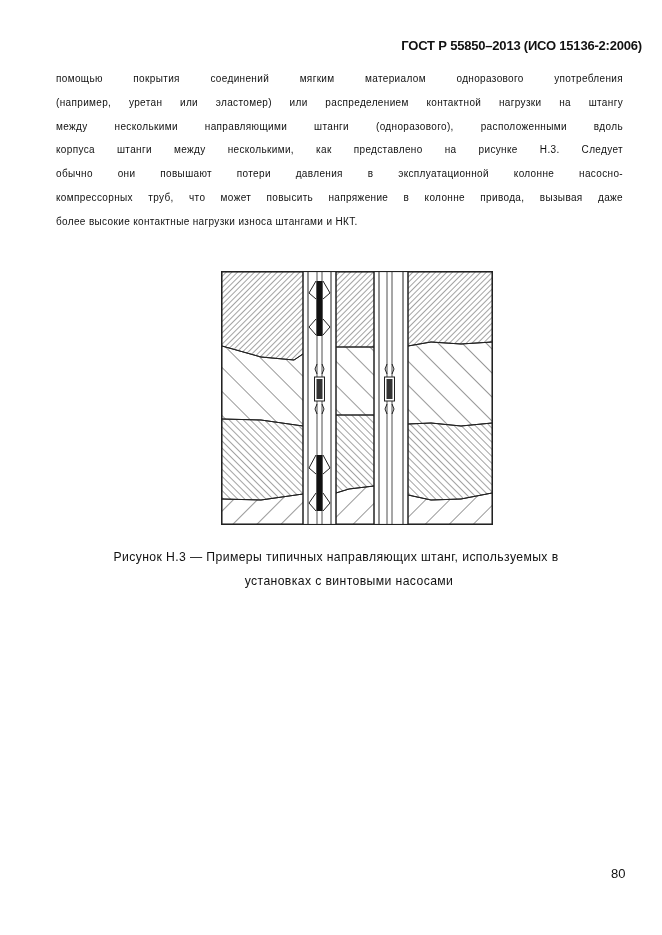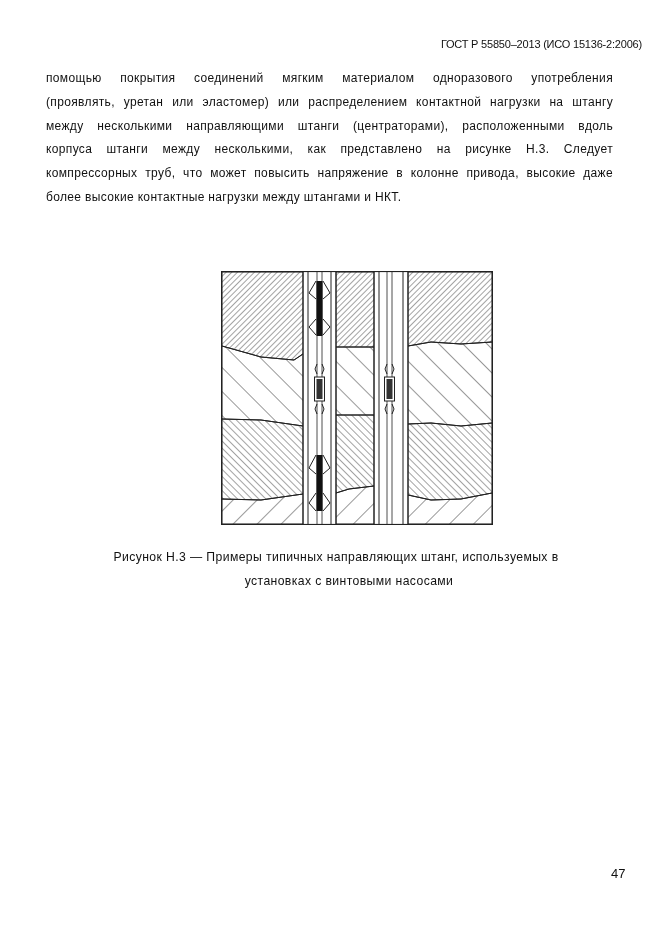--- a/index.html
+++ b/index.html
@@ -1,41 +1,42 @@
 <!DOCTYPE html>
 <html><head>
 <meta charset="utf-8">
 <style>
   html, body { margin: 0; padding: 0; background: #ffffff; }
   body { width: 662px; height: 935px; position: relative; overflow: hidden;
          font-family: "Liberation Sans", sans-serif; color: #111; }
-  .header { position: absolute; top: 38px; right: 20px; font-size: 11px; font-weight: normal;
+  .header { position: absolute; top: 38px; right: 20px; font-size: 13px; font-weight: bold;
             letter-spacing: -0.2px; }
-  .body-text { position: absolute; left: 46px; top: 67px; width: 567px; font-size: 12px;
+  .body-text { position: absolute; left: 56px; top: 67px; width: 567px; font-size: 10px;
                line-height: 23.8px; text-align: justify; letter-spacing: 0.35px; }
   .body-text span.line { display: block; text-align: justify; text-align-last: justify; height: 23.8px; white-space: nowrap; }
   .body-text span.line.last { text-align-last: left; }
   .figure { position: absolute; left: 221px; top: 271px; width: 272px; height: 254px; }
   .caption { position: absolute; left: 0; width: 662px; font-size: 12.2px; text-align: center; letter-spacing: 0.4px; }
   .caption.l1 { top: 550px; left: 5px; }
   .caption.l2 { top: 574px; left: 18px; }
   .page-num { position: absolute; top: 866px; left: 611px; font-size: 13px; }
 </style>
 </head>
 <body>
 
 <div class="header">ГОСТ Р 55850–2013 (ИСО 15136-2:2006)</div>
 
 <div class="body-text">
   <span class="line">помощью покрытия соединений мягким материалом одноразового употребления</span>
-  <span class="line">(проявлять, уретан или эластомер) или распределением контактной нагрузки на штангу</span>
-  <span class="line">между несколькими направляющими штанги (центраторами), расположенными вдоль</span>
+  <span class="line">(например, уретан или эластомер) или распределением контактной нагрузки на штангу</span>
+  <span class="line">между несколькими направляющими штанги (одноразового), расположенными вдоль</span>
   <span class="line">корпуса штанги между несколькими, как представлено на рисунке Н.3. Следует</span>
-  <span class="line">компрессорных труб, что может повысить напряжение в колонне привода, высокие даже</span>
-  <span class="line last">более высокие контактные нагрузки между штангами и НКТ.</span>
+  <span class="line">обычно они повышают потери давления в эксплуатационной колонне насосно-</span>
+  <span class="line">компрессорных труб, что может повысить напряжение в колонне привода, вызывая даже</span>
+  <span class="line last">более высокие контактные нагрузки износа штангами и НКТ.</span>
 </div>
 
 <svg class="figure" viewBox="0 0 272 254" xmlns="http://www.w3.org/2000/svg">
   <defs>
     <pattern id="hatchFine" patternUnits="userSpaceOnUse" width="4" height="4" patternTransform="rotate(45)">
       <line x1="0" y1="0" x2="0" y2="4" stroke="#333" stroke-width="0.9"></line>
     </pattern>
     <pattern id="hatchCoarseB" patternUnits="userSpaceOnUse" width="17" height="17" patternTransform="rotate(-45)">
       <line x1="0" y1="0" x2="0" y2="17" stroke="#333" stroke-width="1"></line>
     </pattern>
@@ -106,13 +107,13 @@
     <rect x="165.5" y="108" width="6" height="20" fill="#333"></rect>
     <path d="M166,133 L164,138 L166,143 M171,133 L173,138 L171,143" stroke="#222" fill="none"></path>
   </g>
 
   <rect x="0.5" y="0.5" width="271" height="253" fill="none" stroke="#222" stroke-width="1.2"></rect>
 </svg>
 
 <div class="caption l1">Рисунок Н.3 — Примеры типичных направляющих штанг, используемых в</div>
 <div class="caption l2">установках с винтовыми насосами</div>
 
-<div class="page-num">47</div>
+<div class="page-num">80</div>
 
 </body></html>

